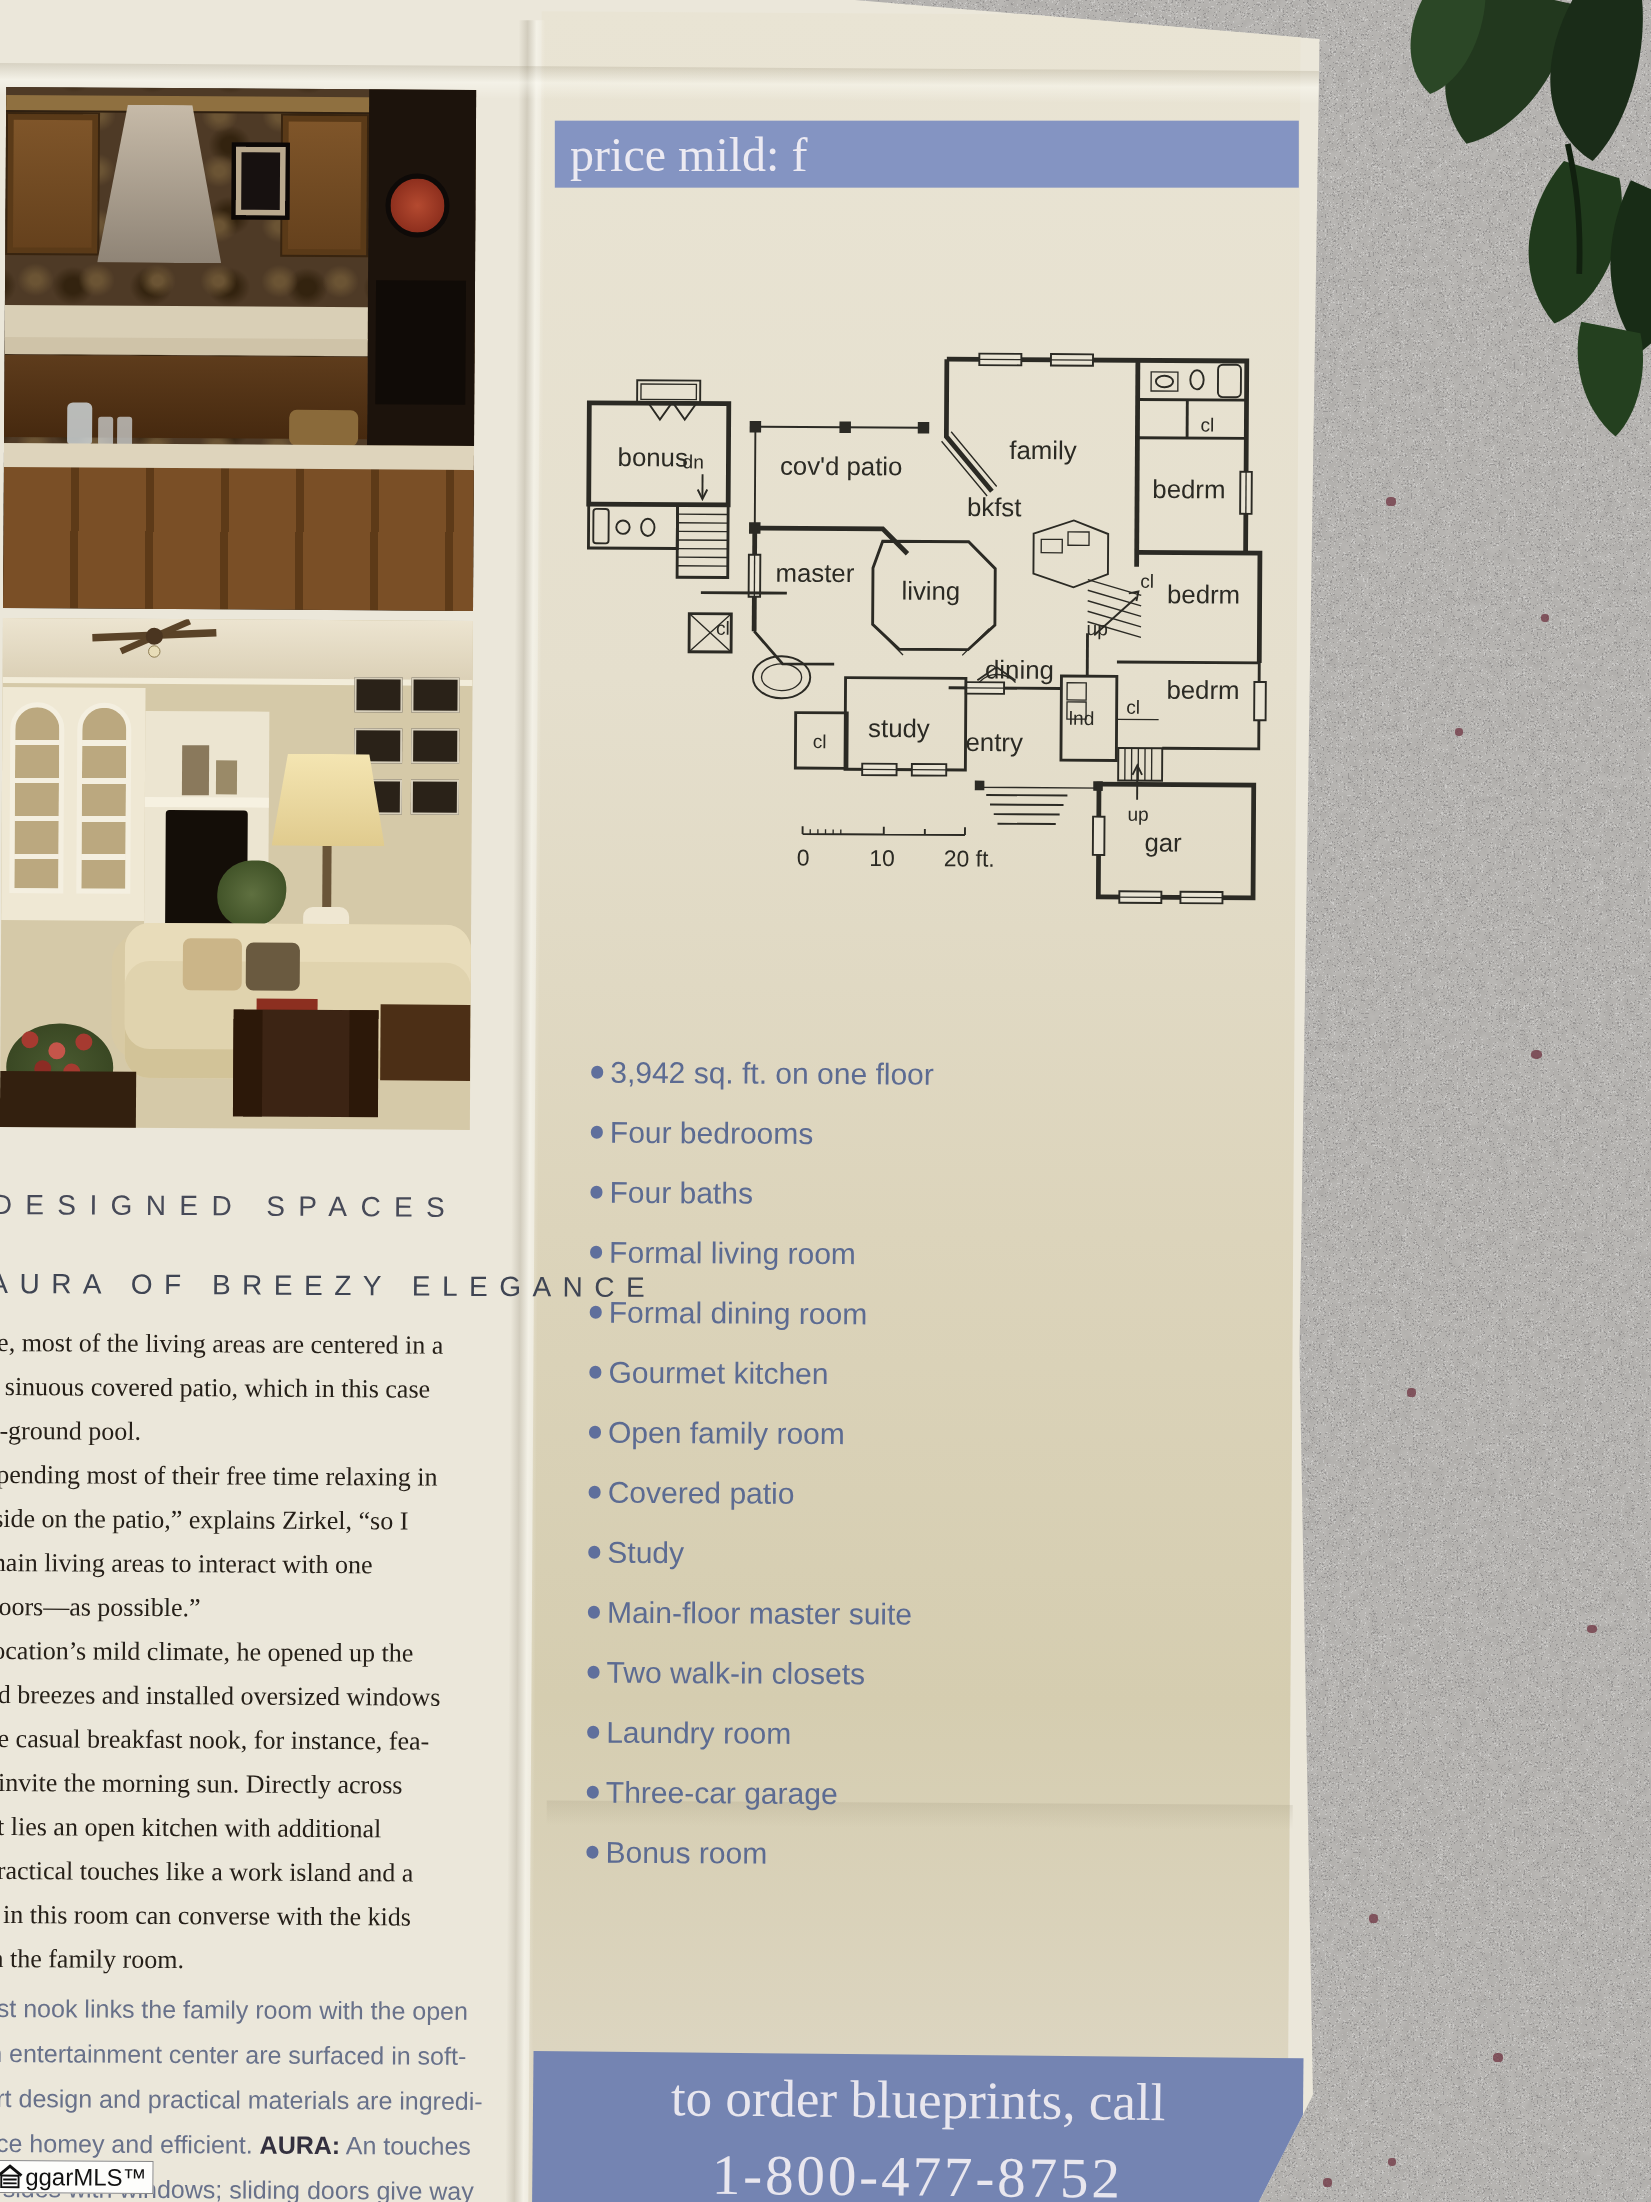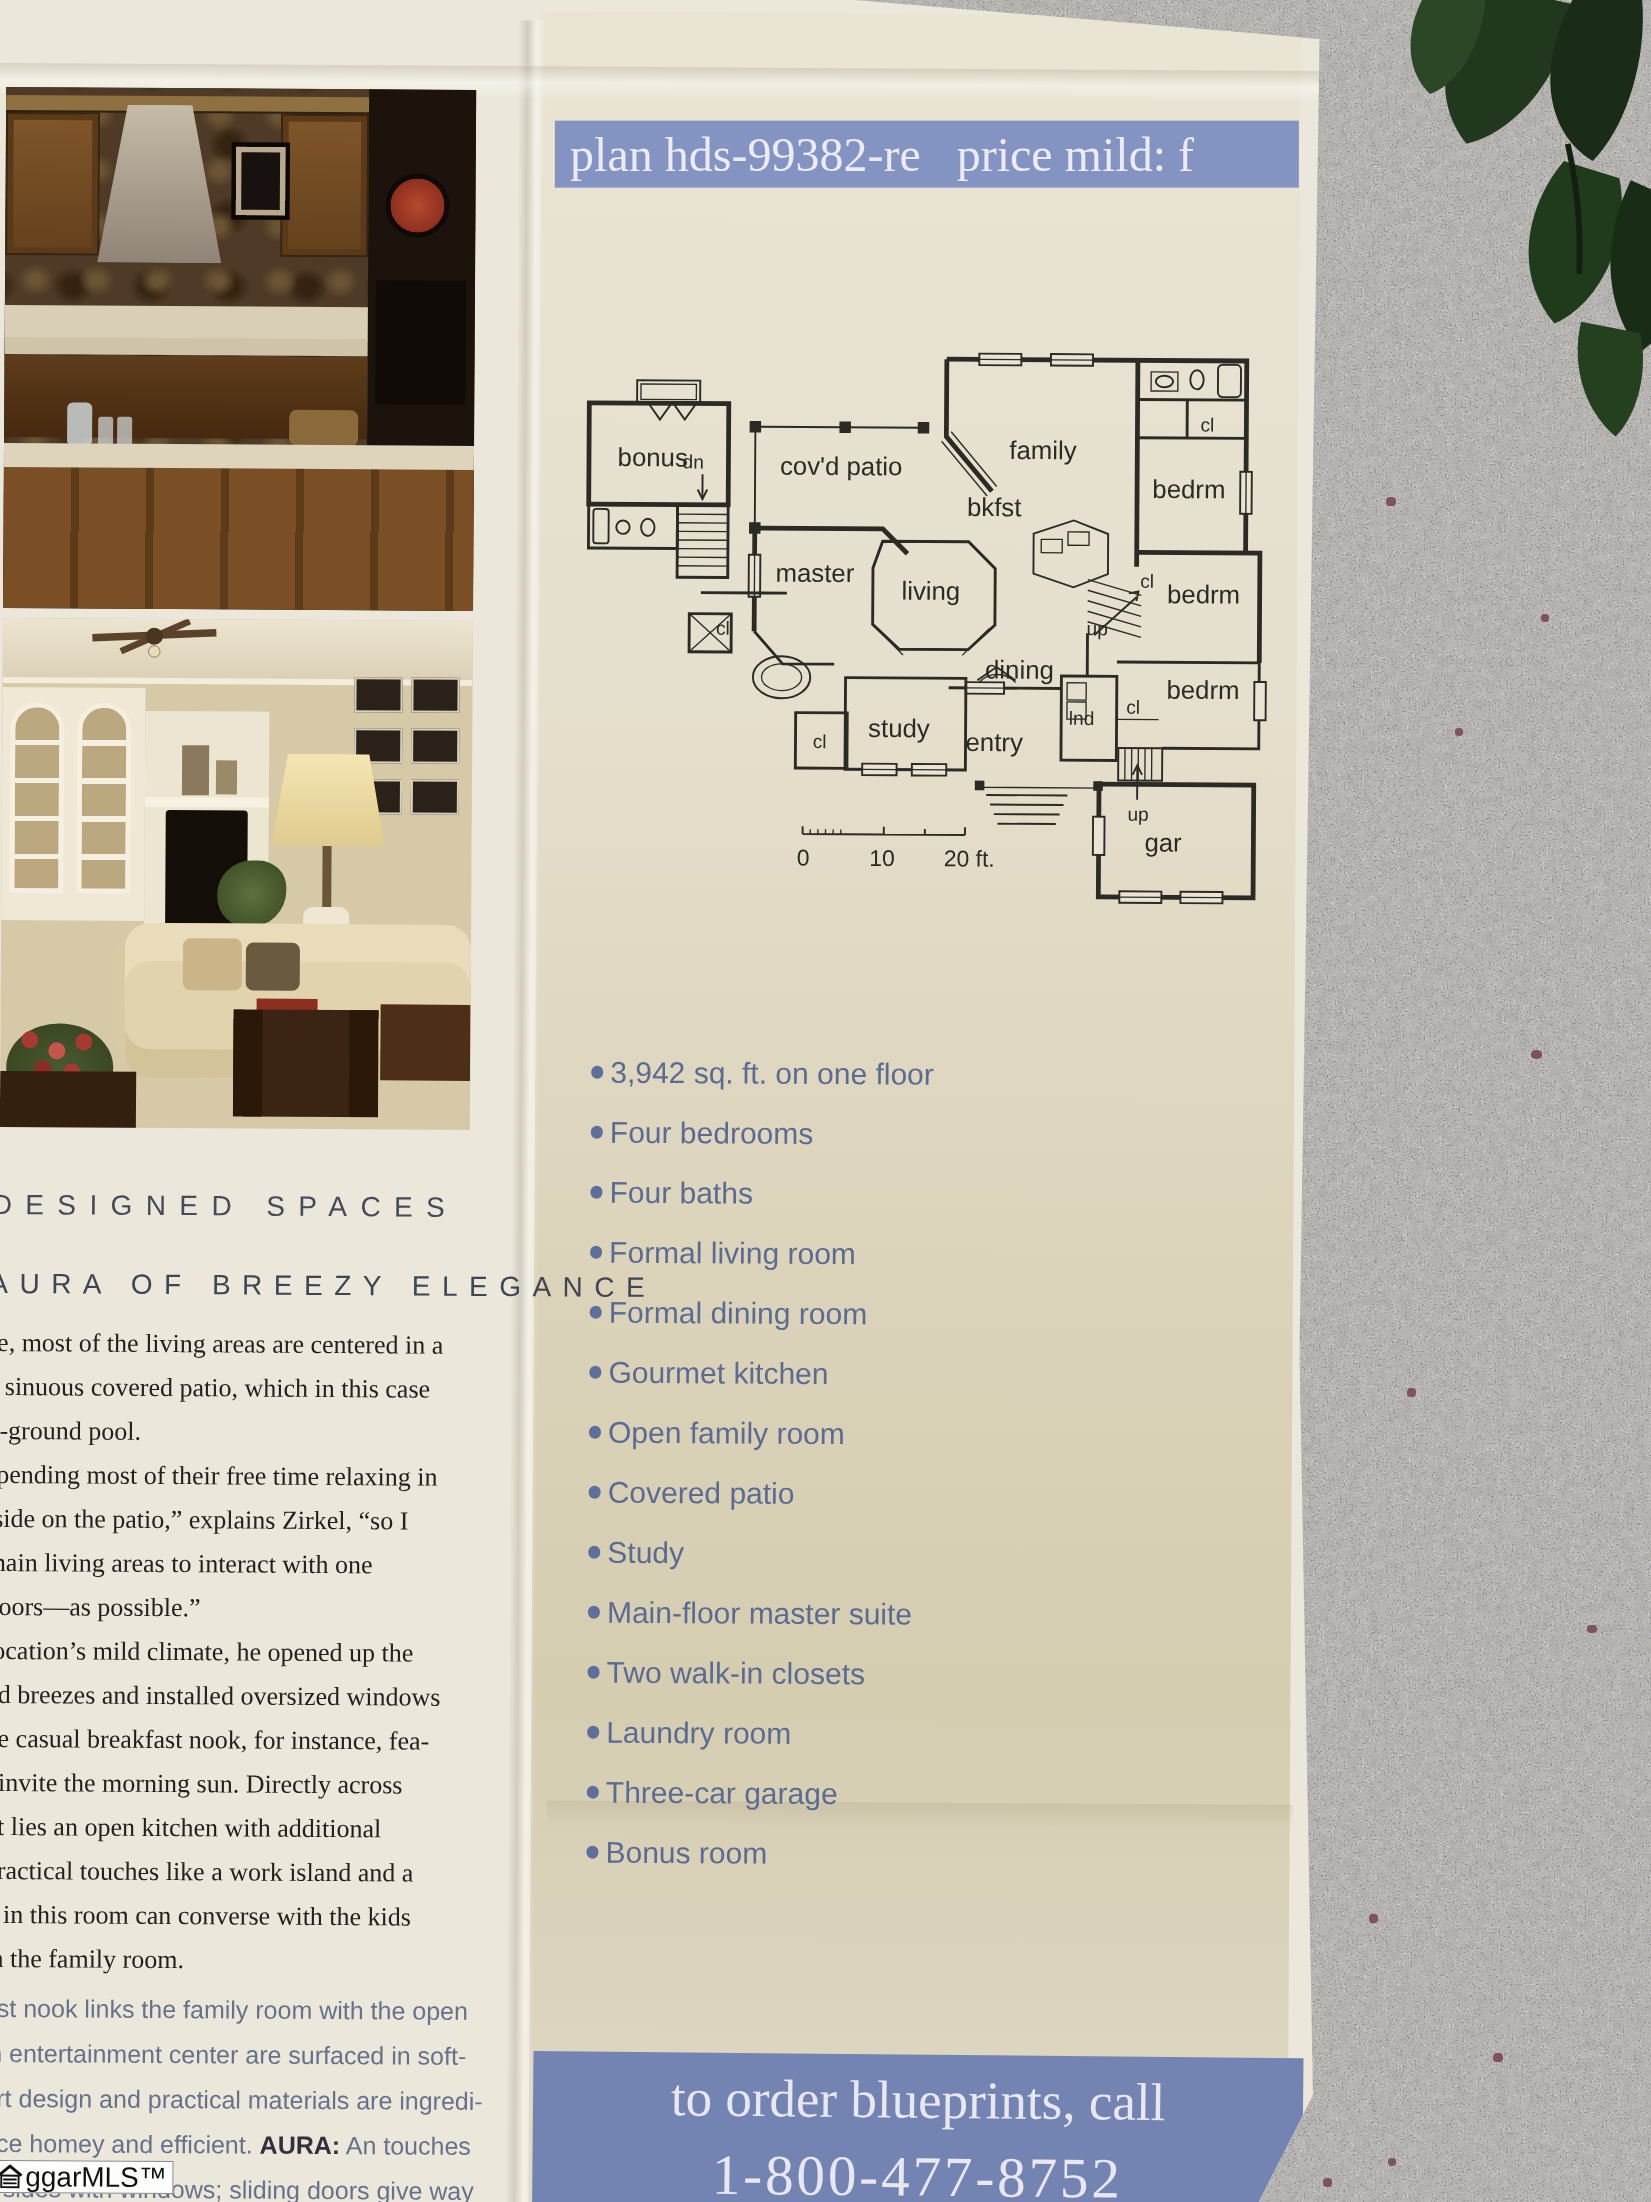--- a/index.html
+++ b/index.html
@@ -39,21 +39,21 @@
 
   
   #kicker{left:15.3px;top:1210px;font-size:28px;letter-spacing:13.4px;color:#474a58;white-space:nowrap;}
   #headline{left:13.4px;top:1289px;font-size:28px;letter-spacing:11.5px;color:#3f4553;white-space:nowrap;}
   #serif-block{left:11.5px;top:1342px;font-family:"Liberation Serif",serif;font-size:26px;
     line-height:44px;color:#262019;white-space:nowrap;}
   #sans-block{left:11.5px;top:2007px;font-size:25px;line-height:45px;color:#68718a;white-space:nowrap;}
   #sans-block .above{font-weight:bold;color:#33303e;}
   #watermark{left:23px;top:2181px;background:#fdfdfb;border:1px solid #888;
     display:flex;align-items:center;gap:1.9px;padding:1px 5.7px 1px 1.9px;height:29px;}
-  #watermark .wm-text{font-size:28px;color:#111;font-family:"Liberation Sans",sans-serif;}
+  #watermark .wm-text{font-size:24px;color:#111;font-family:"Liberation Sans",sans-serif;}
 
   
   #photo-kitchen{left:23px;top:108px;width:470px;height:521px;overflow:hidden;background:#3c2d1e;}
   .kp-wall{position:absolute;inset:0;background-color:#4e3a26;
     background-image:radial-gradient(closest-side,#6b5434 18%,transparent 60%),
       radial-gradient(closest-side,#33230f 22%,transparent 55%);
     background-size:61px 55px,78px 71px;background-position:0 0,29px 21px;}
   .kp-crown{position:absolute;left:0;top:7.6px;width:100%;height:15.3px;background:#8f7040;box-shadow:0 1.9px 0 #2e1f10;}
   .kp-cab{position:absolute;top:25px;height:143px;background:linear-gradient(#80562a,#64401c);
     border:2.9px solid #38240f;box-sizing:border-box;box-shadow:inset 0 0 0 5.7px #5a3a18;}
@@ -270,21 +270,20 @@
       <svg width="27" height="25" viewBox="0 0 28 26">
         <path d="M2,12 L14,2 L26,12" fill="none" stroke="#111" stroke-width="3"></path>
         <rect x="5" y="12" width="18" height="12" fill="#fff" stroke="#111" stroke-width="2"></rect>
         <line x1="7" y1="16" x2="21" y2="16" stroke="#111" stroke-width="2"></line>
         <line x1="7" y1="20" x2="21" y2="20" stroke="#111" stroke-width="2"></line>
       </svg>
       <span class="wm-text">ggarMLS™</span>
     </div>
 
     <div id="band-top" class="abs">
-      <span>plan hds-99382-re</span>
       <span>price mild: f</span>
     </div>
 
     <svg id="plan-svg" class="abs" width="726" height="597" viewBox="0 0 760 625">
 
       <g>
         <rect class="l w5" x="22" y="62" width="146" height="106"></rect>
         <rect class="l w2" x="72" y="38" width="66" height="24"></rect>
         <rect class="l w1" x="76" y="42" width="58" height="16"></rect>
         <path class="w2" d="M84,62 l12,17 l12,-17 M110,62 l12,17 l12,-17"></path>

